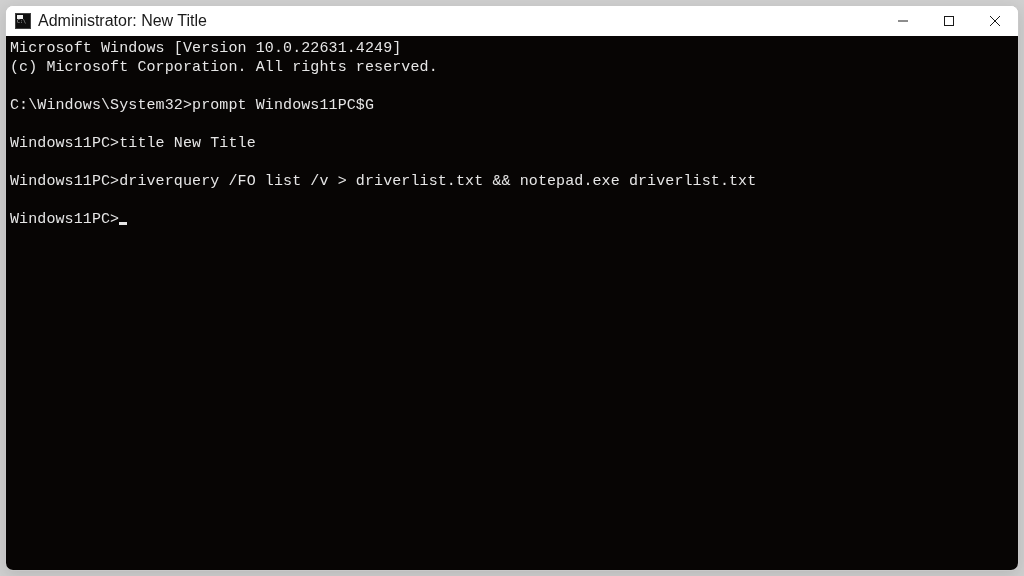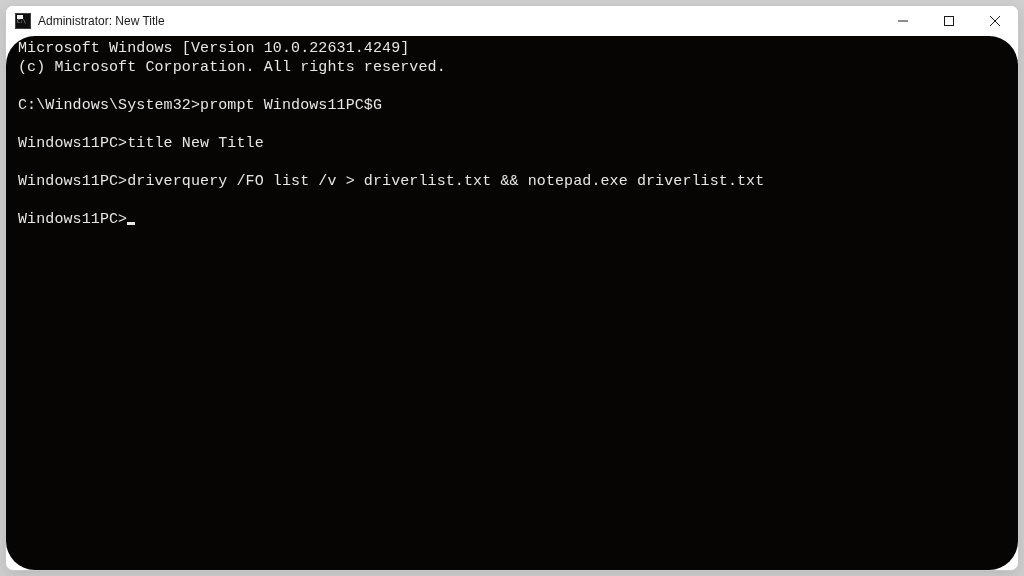--- a/index.html
+++ b/index.html
@@ -55,44 +55,43 @@
       content: "C:\\";
       position: absolute;
       left: 1px;
       top: 5px;
       font-size: 5px;
       color: #bbb;
       font-family: monospace;
       line-height: 1;
     }
     .title-text {
-      font-size: 12px;
+      font-size: 16px;
       color: #1a1a1a;
       flex: 1;
       white-space: nowrap;
     }
     .caption-buttons {
       display: flex;
       height: 100%;
     }
     .caption-btn {
       width: 46px;
       height: 100%;
       display: flex;
       align-items: center;
       justify-content: center;
       color: #1a1a1a;
     }
     .caption-btn svg { display: block; }
     .terminal {
       flex: 1;
       background: #070504;
-      padding: 3px 4px 4px 12px;
+      padding: 3px 4px 4px 4px;
       overflow: hidden;
-      border-radius: 29px;
     }
     .terminal-inner {
       font-family: Consolas, "Courier New", monospace;
       font-size: 15px;
       line-height: 19px;
       color: #e6e6e6;
       white-space: pre;
       letter-spacing: 0.1px;
     }
     .line { min-height: 19px; }

